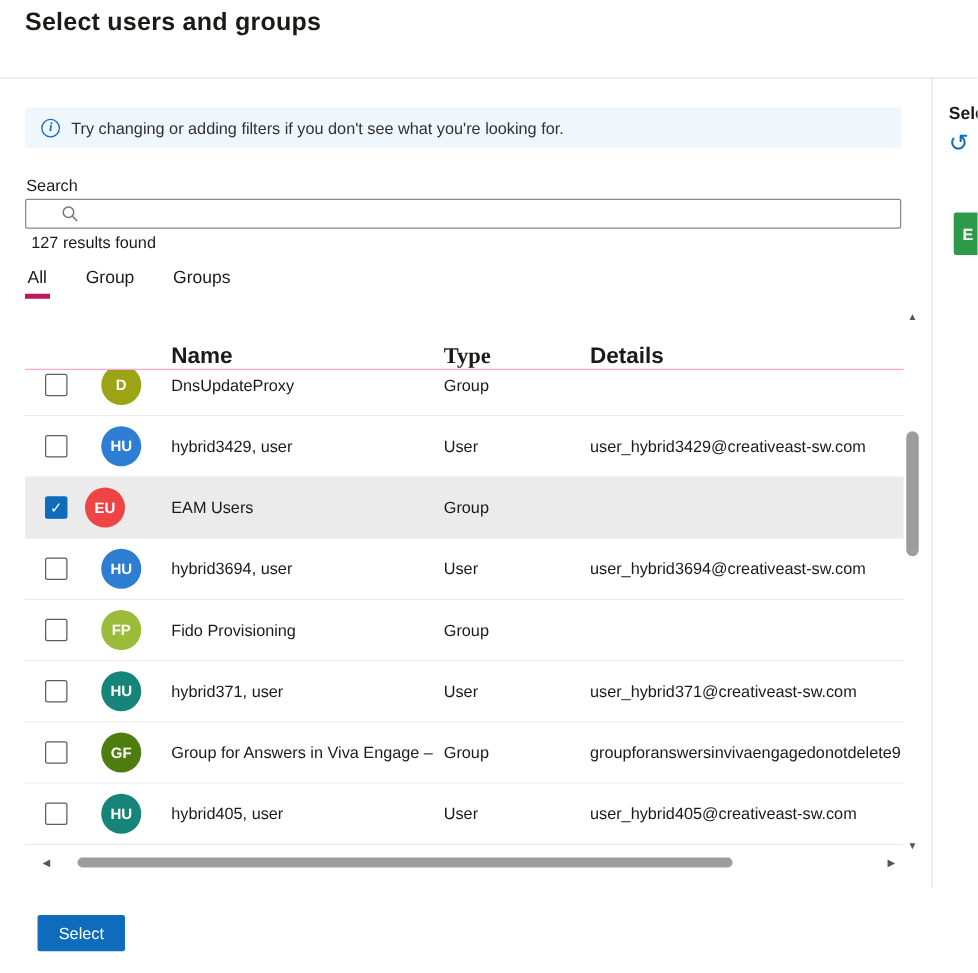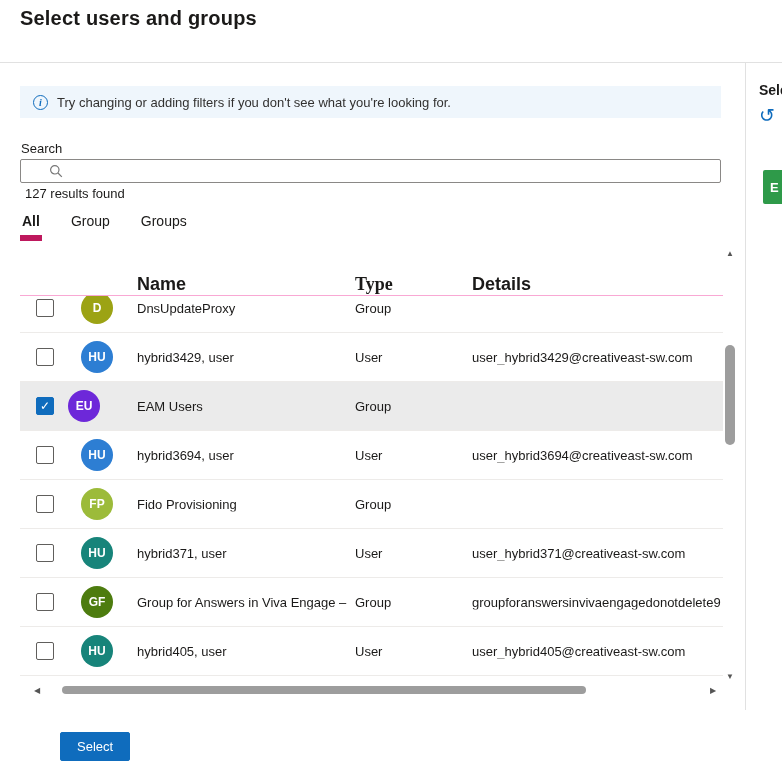--- a/index.html
+++ b/index.html
@@ -18,21 +18,21 @@
   .info-icon { width: 15px; height: 15px; min-width: 15px; border-radius: 50%; border: 1px solid #0f6cbd; color: #0f6cbd; display: flex; align-items: center; justify-content: center; margin: 0 9px 0 13px; font: italic 700 10px "Liberation Serif", serif; }
 
   .search-label { position: absolute; left: 21px; top: 141px; font-size: 13px; }
   .search-box { position: absolute; left: 20px; top: 159px; width: 701px; height: 24px; border: 1px solid #8a8886; border-radius: 2px; display: flex; align-items: center; background: #fff; }
   .search-icon { margin-left: 28px; display: flex; align-items: center; }
   .search-input { flex: 1; border: 0; outline: 0; background: transparent; height: 100%; font: 13px "Liberation Sans", sans-serif; padding-left: 8px; color: #1b1a19; }
   .results-text { position: absolute; left: 25px; top: 186px; font-size: 13px; }
 
   .tabs { position: absolute; left: 20px; top: 211px; display: flex; gap: 27px; font-size: 14px; }
   .tab { padding: 2px 2px 6px; cursor: pointer; color: #1b1a19; }
-  .tab.selected { border-bottom: 6px solid #be185d; font-weight: bold; }
+  .tab.selected { border-bottom: 4px solid #be185d; }
 
   .viewport { position: absolute; left: 20px; top: 246px; width: 717px; height: 451px; }
   .thead { position: relative; height: 50px; width: 703px; border-bottom: 1px solid #f9a8d4; font-size: 18px; font-weight: 700; }
   .th { position: absolute; top: 28px; }
   .th-name { left: 117px; } .th-type { left: 335px; font-family: Liberation Serif, serif; } .th-details { left: 452px; }
 
   .rows-clip { width: 703px; height: 386px; overflow: hidden; }
   .rows-inner { margin-top: -12px; }
   .row { position: relative; height: 49px; display: flex; align-items: center; border-bottom: 1px solid #edebe9; background: #fff; cursor: pointer; }
   .row.selected { background: #ebebeb; }
@@ -50,21 +50,21 @@
   .vthumb { position: absolute; left: 2px; top: 99px; width: 10px; height: 100px; background: #9d9d9d; border-radius: 5px; cursor: pointer; }
   .hscroll { position: absolute; left: 10px; top: 437px; width: 690px; height: 14px; }
   .hscroll .left { left: 0; top: 0; } .hscroll .right { right: 0; top: 0; }
   .hthumb { position: absolute; left: 32px; top: 3px; width: 524px; height: 8px; background: #9d9d9d; border-radius: 4px; cursor: pointer; }
 
   .right-divider { position: absolute; left: 745px; top: 62px; width: 1px; height: 648px; background: #e1e1e1; }
   .right-title { position: absolute; left: 759px; top: 82px; font-size: 14px; font-weight: 700; white-space: nowrap; }
   .undo-icon { position: absolute; left: 759px; top: 106px; font-size: 19px; line-height: 1; color: #0f6cbd; cursor: pointer; }
   .selected-avatar { position: absolute; left: 763px; top: 170px; width: 34px; height: 34px; border-radius: 2px; display: flex; align-items: center; padding-left: 7px; color: #fff; font-size: 13px; font-weight: 700; }
 
-  .select-button { position: absolute; left: 30px; top: 732px; background: #0f6cbd; color: #fff; border: 1px solid #0f6cbd; border-radius: 2px; font: 13px "Liberation Sans", sans-serif; padding: 6px 16px; cursor: pointer; margin-left: 30px; }
+  .select-button { position: absolute; left: 30px; top: 732px; background: #0f6cbd; color: #fff; border: 1px solid #0f6cbd; border-radius: 2px; font: 13px "Liberation Sans", sans-serif; padding: 6px 16px; cursor: pointer; }
 </style>
 </head>
 <body>
 
 <h1 class="page-title">Select users and groups</h1>
 <div class="title-divider"></div>
 
 <div class="banner">
   <span class="info-icon">i</span>
   <span>Try changing or adding filters if you don't see what you're looking for.</span>
@@ -105,21 +105,21 @@
   </div>
         <div class="row">
     <span class="checkbox"></span>
     <span class="avatar" style="background: rgb(45, 126, 211);">HU</span>
     <span class="cell cell-name">hybrid3429, user</span>
     <span class="cell cell-type">User</span>
     <span class="cell cell-details">user_hybrid3429@creativeast-sw.com</span>
   </div>
         <div class="row selected">
     <span class="checkbox checked">✓</span>
-    <span class="avatar" style="background: #6d28d9; margin-left: 14px;">EU</span>
+    <span class="avatar" style="background: #ef4444; margin-left: 14px;">EU</span>
     <span class="cell cell-name">EAM Users</span>
     <span class="cell cell-type">Group</span>
     <span class="cell cell-details"></span>
   </div>
         <div class="row">
     <span class="checkbox"></span>
     <span class="avatar" style="background: rgb(45, 126, 211);">HU</span>
     <span class="cell cell-name">hybrid3694, user</span>
     <span class="cell cell-type">User</span>
     <span class="cell cell-details">user_hybrid3694@creativeast-sw.com</span>

